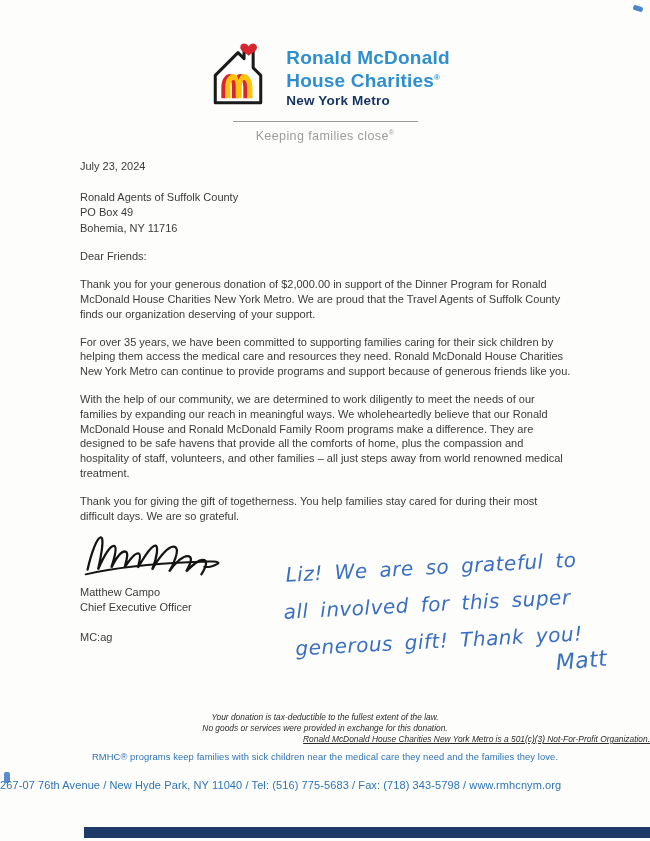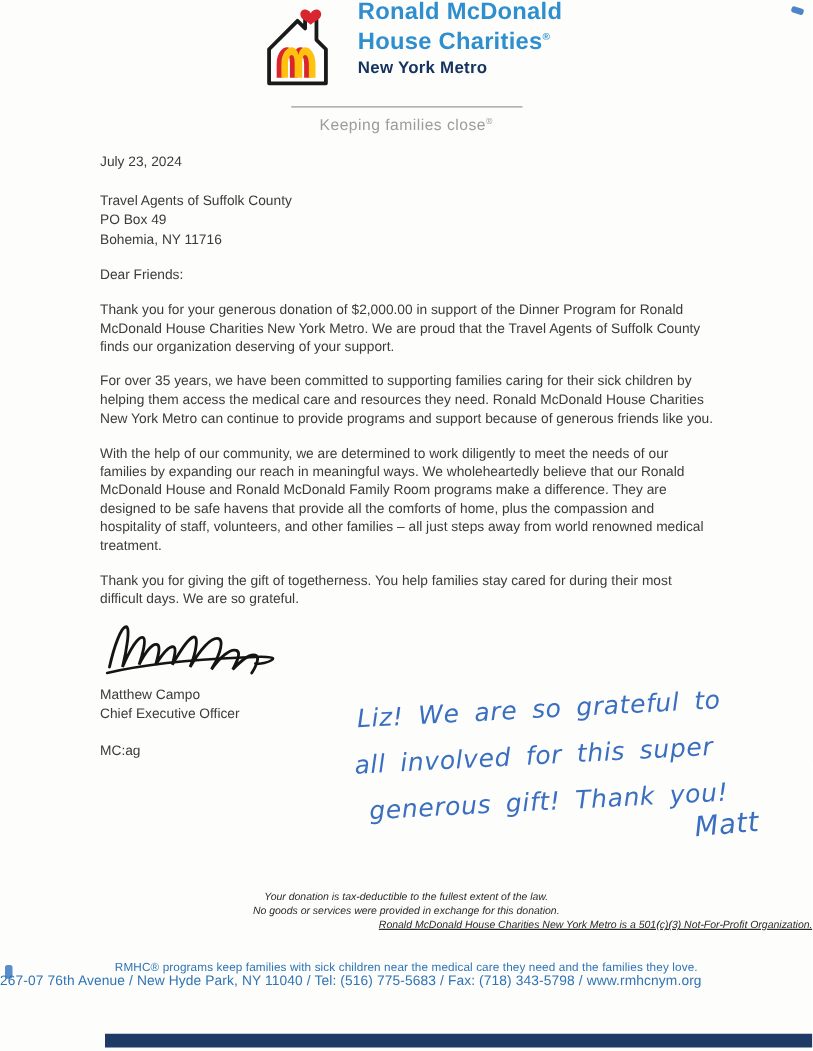--- a/index.html
+++ b/index.html
@@ -8,21 +8,21 @@
     background:#fdfdfc; font-family:"Liberation Sans", sans-serif; color:#3a3a3a;
   }
 
   
   .scan-mark-tr { position:absolute; top:6px; right:7px; width:10px; height:5px;
     background:#2f6fbf; transform:rotate(18deg); border-radius:2px; opacity:.85; }
   .scan-mark-bl { position:absolute; left:4px; top:772px; width:6px; height:11px;
     background:#2f6fbf; border-radius:2px; opacity:.8; }
 
   
-  .letterhead { display:flex; justify-content:center; align-items:flex-start; gap:10px; }
+  .letterhead { display:flex; justify-content:center; align-items:flex-end; gap:10px; padding-top:36px; }
   .logo svg { display:block; width:76px; height:72px; }
   .org-text { text-align:left; }
   .org-line { color:#2f8fce; font-size:19px; font-weight:bold; line-height:20px; letter-spacing:.2px; }
   .org-line sup { font-size:8px; color:#2f8fce; }
   .org-region { color:#14335f; font-size:13.5px; font-weight:bold; margin-top:2px; letter-spacing:.2px; }
   .lh-divider { width:185px; border-top:1.5px solid #9a9a9a; margin:13px auto 7px auto; }
   .tagline { text-align:center; color:#9c9c9c; font-size:12.5px; letter-spacing:.4px; }
   .tagline sup { font-size:7px; }
 
   
@@ -47,21 +47,21 @@
   }
   .hw-line { line-height:37px; white-space:nowrap; }
   .hw-line2 { margin-left:-4px; }
   .hw-line3 { margin-left:6px; }
   .hw-sign { text-align:right; margin-right:18px; font-size:22px; margin-top:0; transform:rotate(-2deg); }
 
   
   .disclaimer { position:absolute; top:712px; left:0; width:100%; text-align:center;
     font-style:italic; font-size:8.4px; line-height:11px; color:#2b2b2b; }
   .disclaimer .underlined { text-decoration:underline;text-align:right; }
-  .mission { position:absolute; top:768px; left:0; width:100%; text-align:center;
+  .mission { position:absolute; top:751px; left:0; width:100%; text-align:center;
     color:#2e74b5; font-size:9.4px; letter-spacing:.1px; }
   .contact { position:absolute; top:779px; left:0; width:100%; text-align:left;
     color:#2e74b5; font-size:11px; letter-spacing:.1px; }
   .bottom-bar { position:absolute; left:84px; right:0; bottom:3px; height:11px; background:#1e3a67; }
 </style>
 </head>
 <body>
 
 <div class="page">
 
@@ -88,21 +88,21 @@
     </div>
   </header>
 
   <div class="lh-divider"></div>
   <div class="tagline"><span>Keeping families close</span><sup>®</sup></div>
 
   <main class="letter-body">
     <div class="date">July 23, 2024</div>
 
     <div class="recipient">
-      <div>Travel Agents of Suffolk County</div>
+      <div>Ronald Agents of Suffolk County</div>
       <div>PO Box 49</div>
       <div>Bohemia, NY 11716</div>
     </div>
 
     <div class="salutation">Dear Friends:</div>
 
     <p class="para">Thank you for your generous donation of $2,000.00 in support of the Dinner Program for Ronald McDonald House Charities New York Metro.  We are proud that the Travel Agents of Suffolk County finds our organization deserving of your support.</p>
     <p class="para">For over 35 years, we have been committed to supporting families caring for their sick children by helping them access the medical care and resources they need. Ronald McDonald House Charities New York Metro can continue to provide programs and support because of generous friends like you.</p>
     <p class="para">With the help of our community, we are determined to work diligently to meet the needs of our families by expanding our reach in meaningful ways. We wholeheartedly believe that our Ronald McDonald House and Ronald McDonald Family Room programs make a difference. They are designed to be safe havens that provide all the comforts of home, plus the compassion and hospitality of staff, volunteers, and other families – all just steps away from world renowned medical treatment.</p>
     <p class="para">Thank you for giving the gift of togetherness. You help families stay cared for during their most difficult days. We are so grateful.</p>

